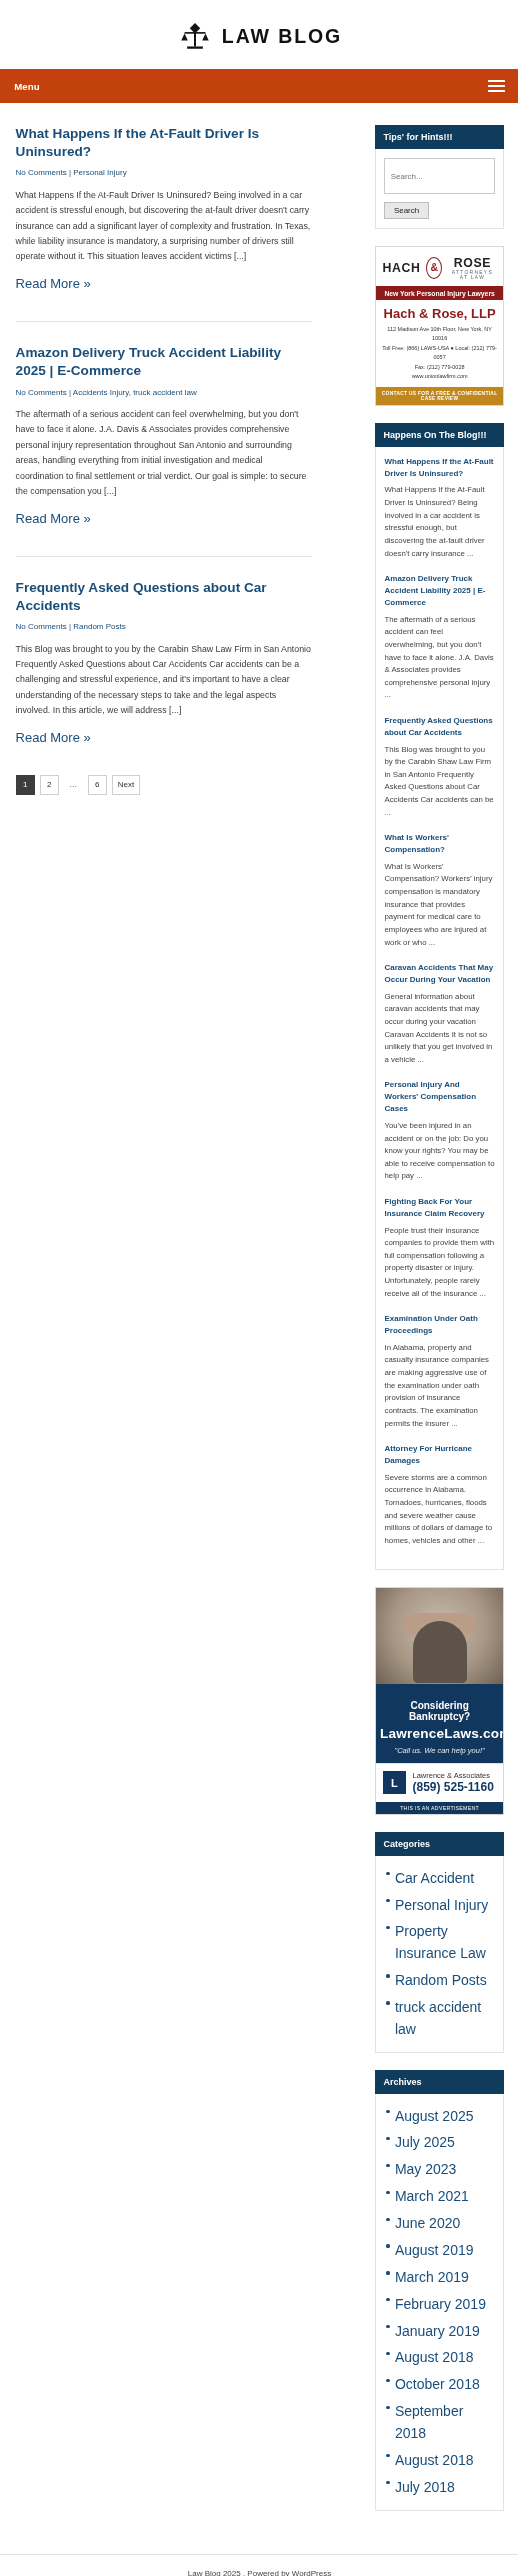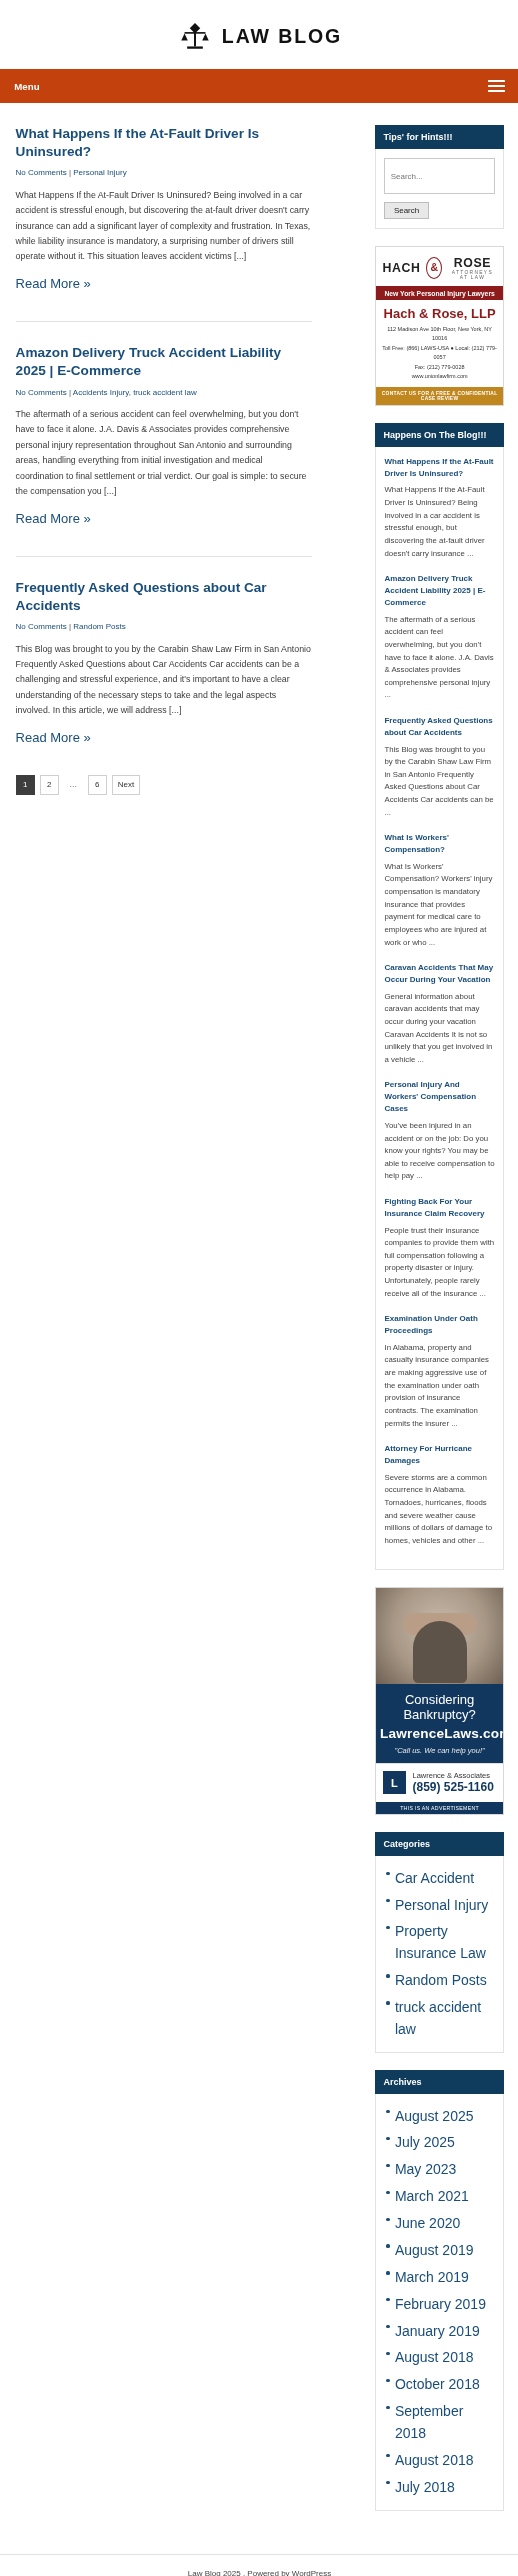--- a/index.html
+++ b/index.html
@@ -252,21 +252,21 @@
     width: 73px; height: 22px;
     background: #b99d86;
     border-radius: 13px;
   }
   .bk-blue {
     background: #12375e;
     color: #ffffff;
     text-align: center;
     padding: 7.1px 3.9px 8.4px;
   }
-  .bk-q { font-size: 13px; font-weight: 400; margin-bottom: 4.5px; }
+  .bk-q { font-size: 10px; font-weight: 700; margin-bottom: 4.5px; margin-top: 8px; }
   .bk-brand { font-size: 13.6px; font-weight: 700; color: #ffffff; letter-spacing: 0.2px; }
   .bk-tag { font-size: 7.5px; font-style: italic; margin-top: 4.5px; color: #e9e9e9; }
 
   .law-bar {
     background: #ffffff;
     border-top: 0.6px solid #e0e0e0;
     display: flex; align-items: center; gap: 6.5px;
     padding: 7.1px 6.5px;
   }
   .law-mark {

